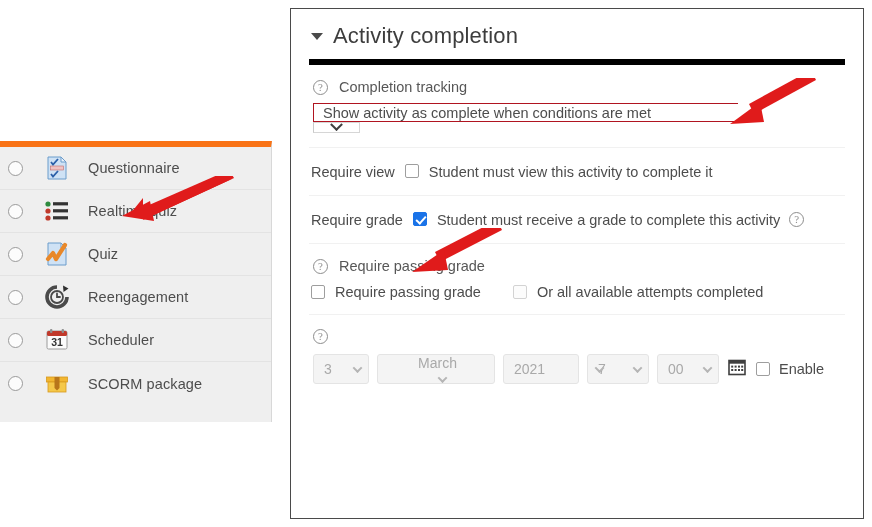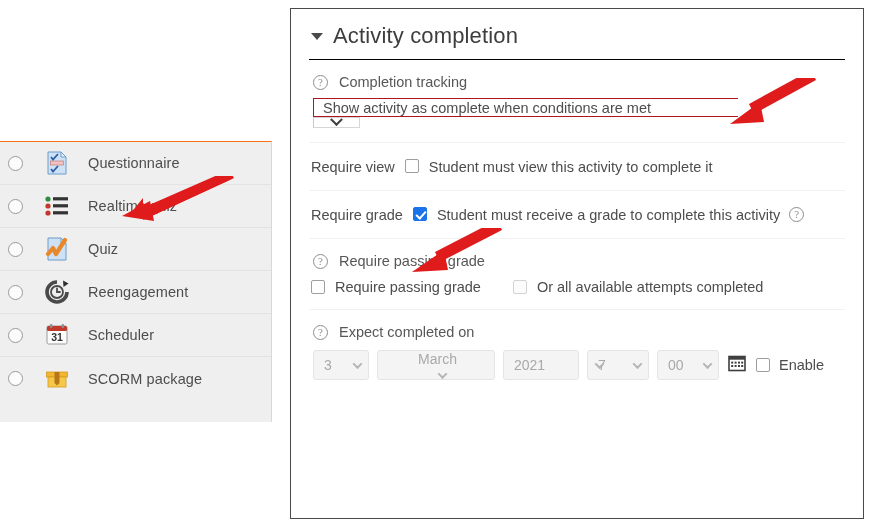--- a/index.html
+++ b/index.html
@@ -12,21 +12,21 @@
   }
   #root { position: relative; width: 872px; height: 527px; background:#fff; }
 
   
   .chooser {
     position: absolute;
     left: 0; top: 141px;
     width: 272px; height: 281px;
     background: #efefef;
     border-right: 1px solid #d8d8d8;
-    border-top: 1px solid #f97316;
+    border-top: 6px solid #f97316;
   }
   .chooser-row {
     position: relative;
     height: 43px;
     display: flex;
     align-items: center;
     border-bottom: 1px solid #e3e3e3;
     padding-left: 6px;
   }
   .chooser-row:last-child { border-bottom: none; }
@@ -58,21 +58,21 @@
     left: 290px; top: 8px;
     width: 574px; height: 511px;
     background: #ffffff;
     border: 1.6px solid #4a4a4a;
     padding: 0 18px;
   }
   .panel-header {
     display: flex;
     align-items: center;
     padding: 14px 0 10px 2px;
-    border-bottom: 1px solid #000000;
+    border-bottom: 6px solid #000000;
   }
   .caret {
     width: 0; height: 0;
     border-left: 6px solid transparent;
     border-right: 6px solid transparent;
     border-top: 7px solid #4a4a4a;
     margin-right: 10px;
     flex: 0 0 auto;
   }
   .panel-title {
@@ -368,21 +368,20 @@
         <span class="cb disabled"></span>
         <span>Or all available attempts completed</span>
       </div>
     </div>
 
     <div class="divider"></div>
 
     <div class="frow">
       <div class="help-line">
         <span class="help-ico">?</span>
-        <span class="help-lbl">Expect completed on</span>
       </div>
       <div class="date-row">
         <div class="dsel d-day">
           <span>3</span>
           <span class="chev-s"></span>
         </div>
         <div class="dsel d-month">
           <span>March</span>
           <span class="chev-s"></span>
         </div>

